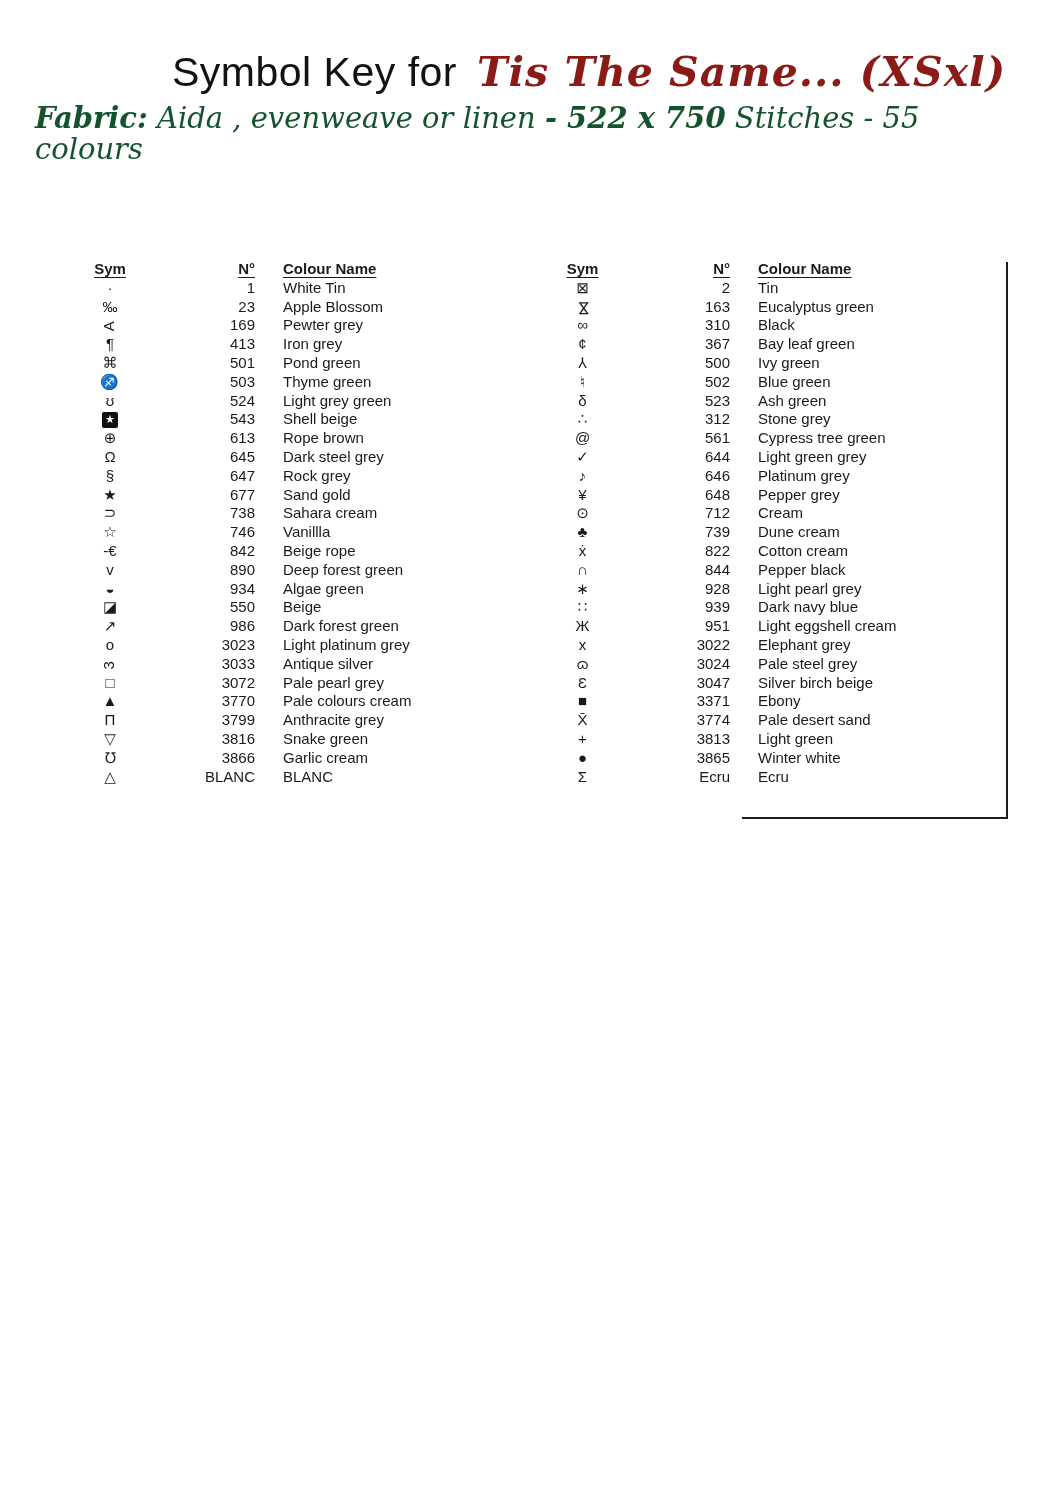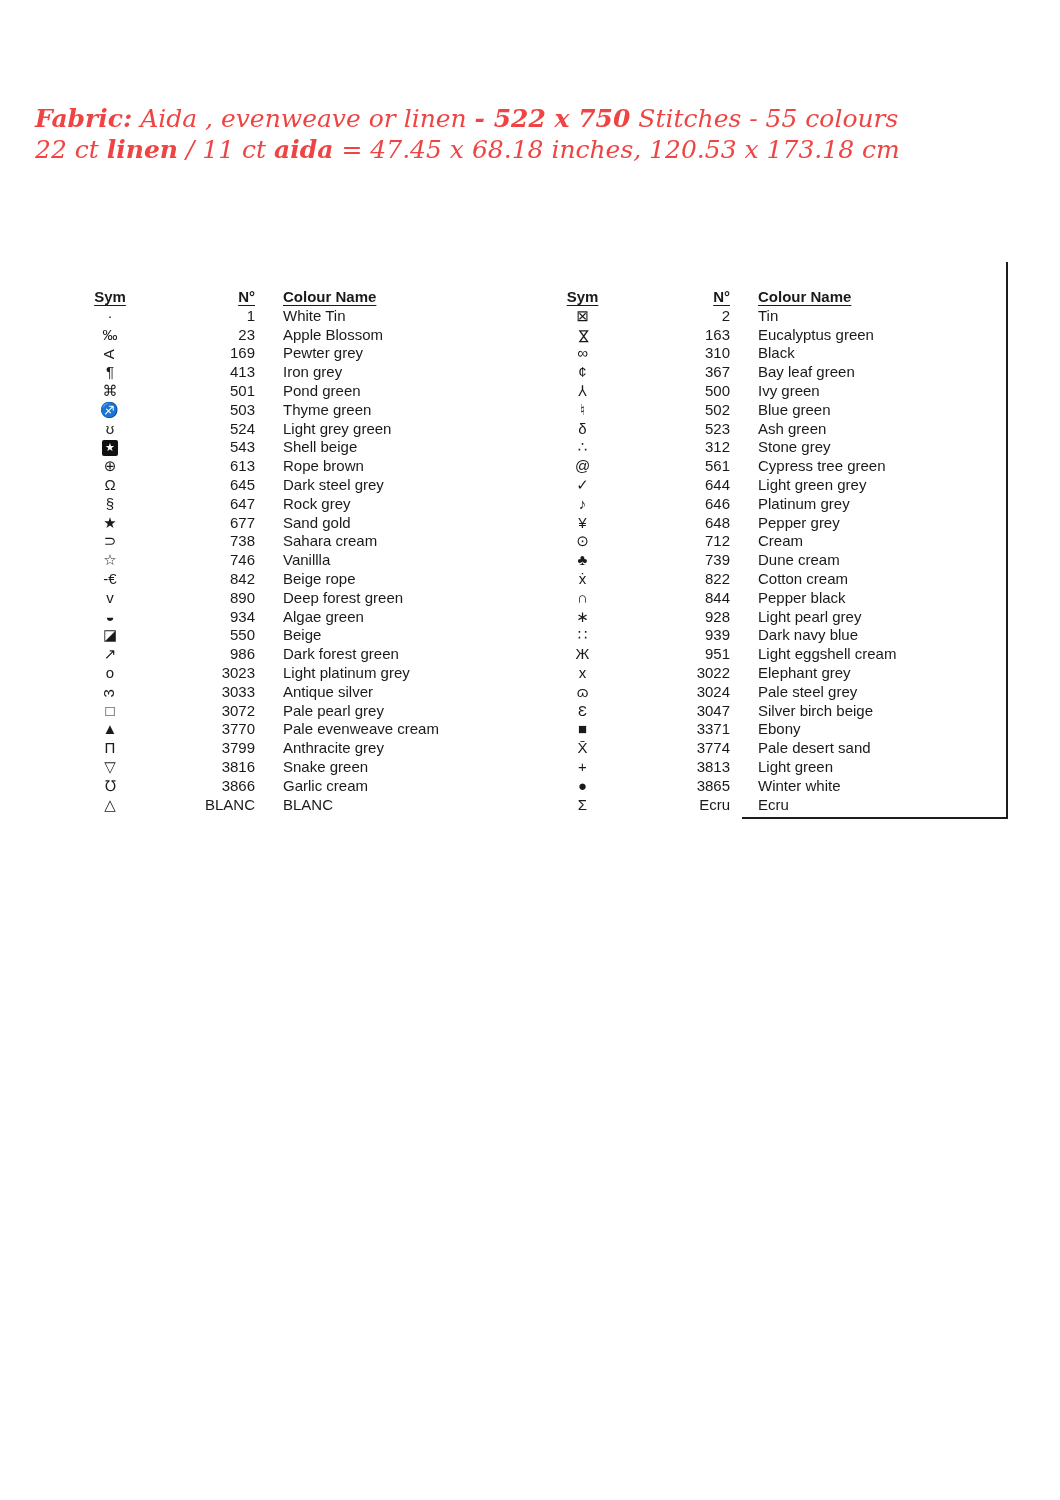--- a/index.html
+++ b/index.html
@@ -5,54 +5,57 @@
   html,body{margin:0;padding:0;background:#ffffff;}
   body{width:1060px;height:1500px;position:relative;font-family:"Liberation Sans",sans-serif;color:#1a1a1a;}
   .page{position:absolute;inset:0;background:#ffffff;overflow:hidden;}
 
   
   .title{position:absolute;top:48px;left:172px;display:flex;align-items:baseline;gap:20px;white-space:nowrap;}
   .title-prefix{font-family:"Liberation Sans",sans-serif;font-size:41px;font-weight:400;color:#121212;letter-spacing:0.5px;}
   .title-pattern{font-family:"DejaVu Serif",serif;font-style:italic;font-weight:700;font-size:41px;letter-spacing:1px;}
 
   
-  .fabric{position:absolute;top:103px;left:35px;width:980px;font-family:"DejaVu Serif",serif;font-style:italic;font-size:25px;line-height:31px;color:#ef4444;}
+  .fabric{position:absolute;top:103px;left:35px;width:980px;font-family:"DejaVu Serif",serif;font-style:italic;font-size:29px;line-height:31px;color:#14532d;}
   .fabric-line .b{font-weight:700;}
 
   
   .kt{position:absolute;top:260px;}
   .kt-left{left:80px;width:445px;}
   .kt-right{left:555px;width:450px;}
   .kt-row{display:grid;align-items:baseline;height:18.8px;line-height:18.8px;}
   .kt-left .kt-row{grid-template-columns:60px 115px auto;}
   .kt-right .kt-row{grid-template-columns:55px 120px auto;}
   .kt-head{font-weight:700;}
   .kt-head .cell{text-decoration:underline;text-underline-offset:3px;}
   .cell{font-size:15px;}
-  .sym{text-align:center;margin-top:28px;}
+  .sym{text-align:center;}
   .num{text-align:right;}
   .name{padding-left:28px;white-space:nowrap;}
   .kt-head .sym{text-align:center;}
   .sym-glyph{display:inline-block;}
   .sym-rot{transform-origin:50% 55%;}
   .sym-inv{background:#111;color:#fff;font-size:11px;line-height:13px;padding:1px 3px 2px 3px;border-radius:2px;transform:translateY(-1px);}
 
   
   .rule-right{position:absolute;left:1006px;top:262px;width:0;height:556px;border-left:2px solid #1c1c1c;}
   .rule-bottom{position:absolute;left:742px;top:817px;width:266px;height:0;border-top:2px solid #1c1c1c;}
 </style>
 </head>
 <body>
 
 <div class="page">
 
+  <div class="title">
+    <span class="title-prefix">Symbol Key for</span>
+    <span class="title-pattern" style="color: rgb(139, 27, 22);">Tis The Same... (XSxl)</span>
+  </div>
 
   <div class="fabric" id="fabric-lines">
       <div class="fabric-line"><span class="b">Fabric:</span><span>  Aida , evenweave or  linen </span><span class="b">- 522 x 750</span><span> Stitches - 55 colours</span></div>
-      <div class="fabric-line"><span>22 ct </span><span class="b">linen</span><span> / 11 ct </span><span class="b">aida</span><span> = 47.45 x 68.18 inches, 120.53 x 173.18 cm</span></div>
     </div>
 
   <div class="kt kt-left">
     <div class="kt-row kt-head">
       <span class="cell sym">Sym</span>
       <span class="cell num">N°</span>
       <span class="cell name">Colour Name</span>
     </div>
     <div id="rows-left">
         <div class="kt-row">
@@ -161,21 +164,21 @@
           <span class="cell name">Antique silver</span>
         </div>
         <div class="kt-row">
           <span class="cell sym"><span class="sym-glyph">□</span></span>
           <span class="cell num">3072</span>
           <span class="cell name">Pale pearl grey</span>
         </div>
         <div class="kt-row">
           <span class="cell sym"><span class="sym-glyph">▲</span></span>
           <span class="cell num">3770</span>
-          <span class="cell name">Pale evenweave cream</span>
+          <span class="cell name">Pale colours cream</span>
         </div>
         <div class="kt-row">
           <span class="cell sym"><span class="sym-glyph">Π</span></span>
           <span class="cell num">3799</span>
           <span class="cell name">Anthracite grey</span>
         </div>
         <div class="kt-row">
           <span class="cell sym"><span class="sym-glyph">▽</span></span>
           <span class="cell num">3816</span>
           <span class="cell name">Snake green</span>

